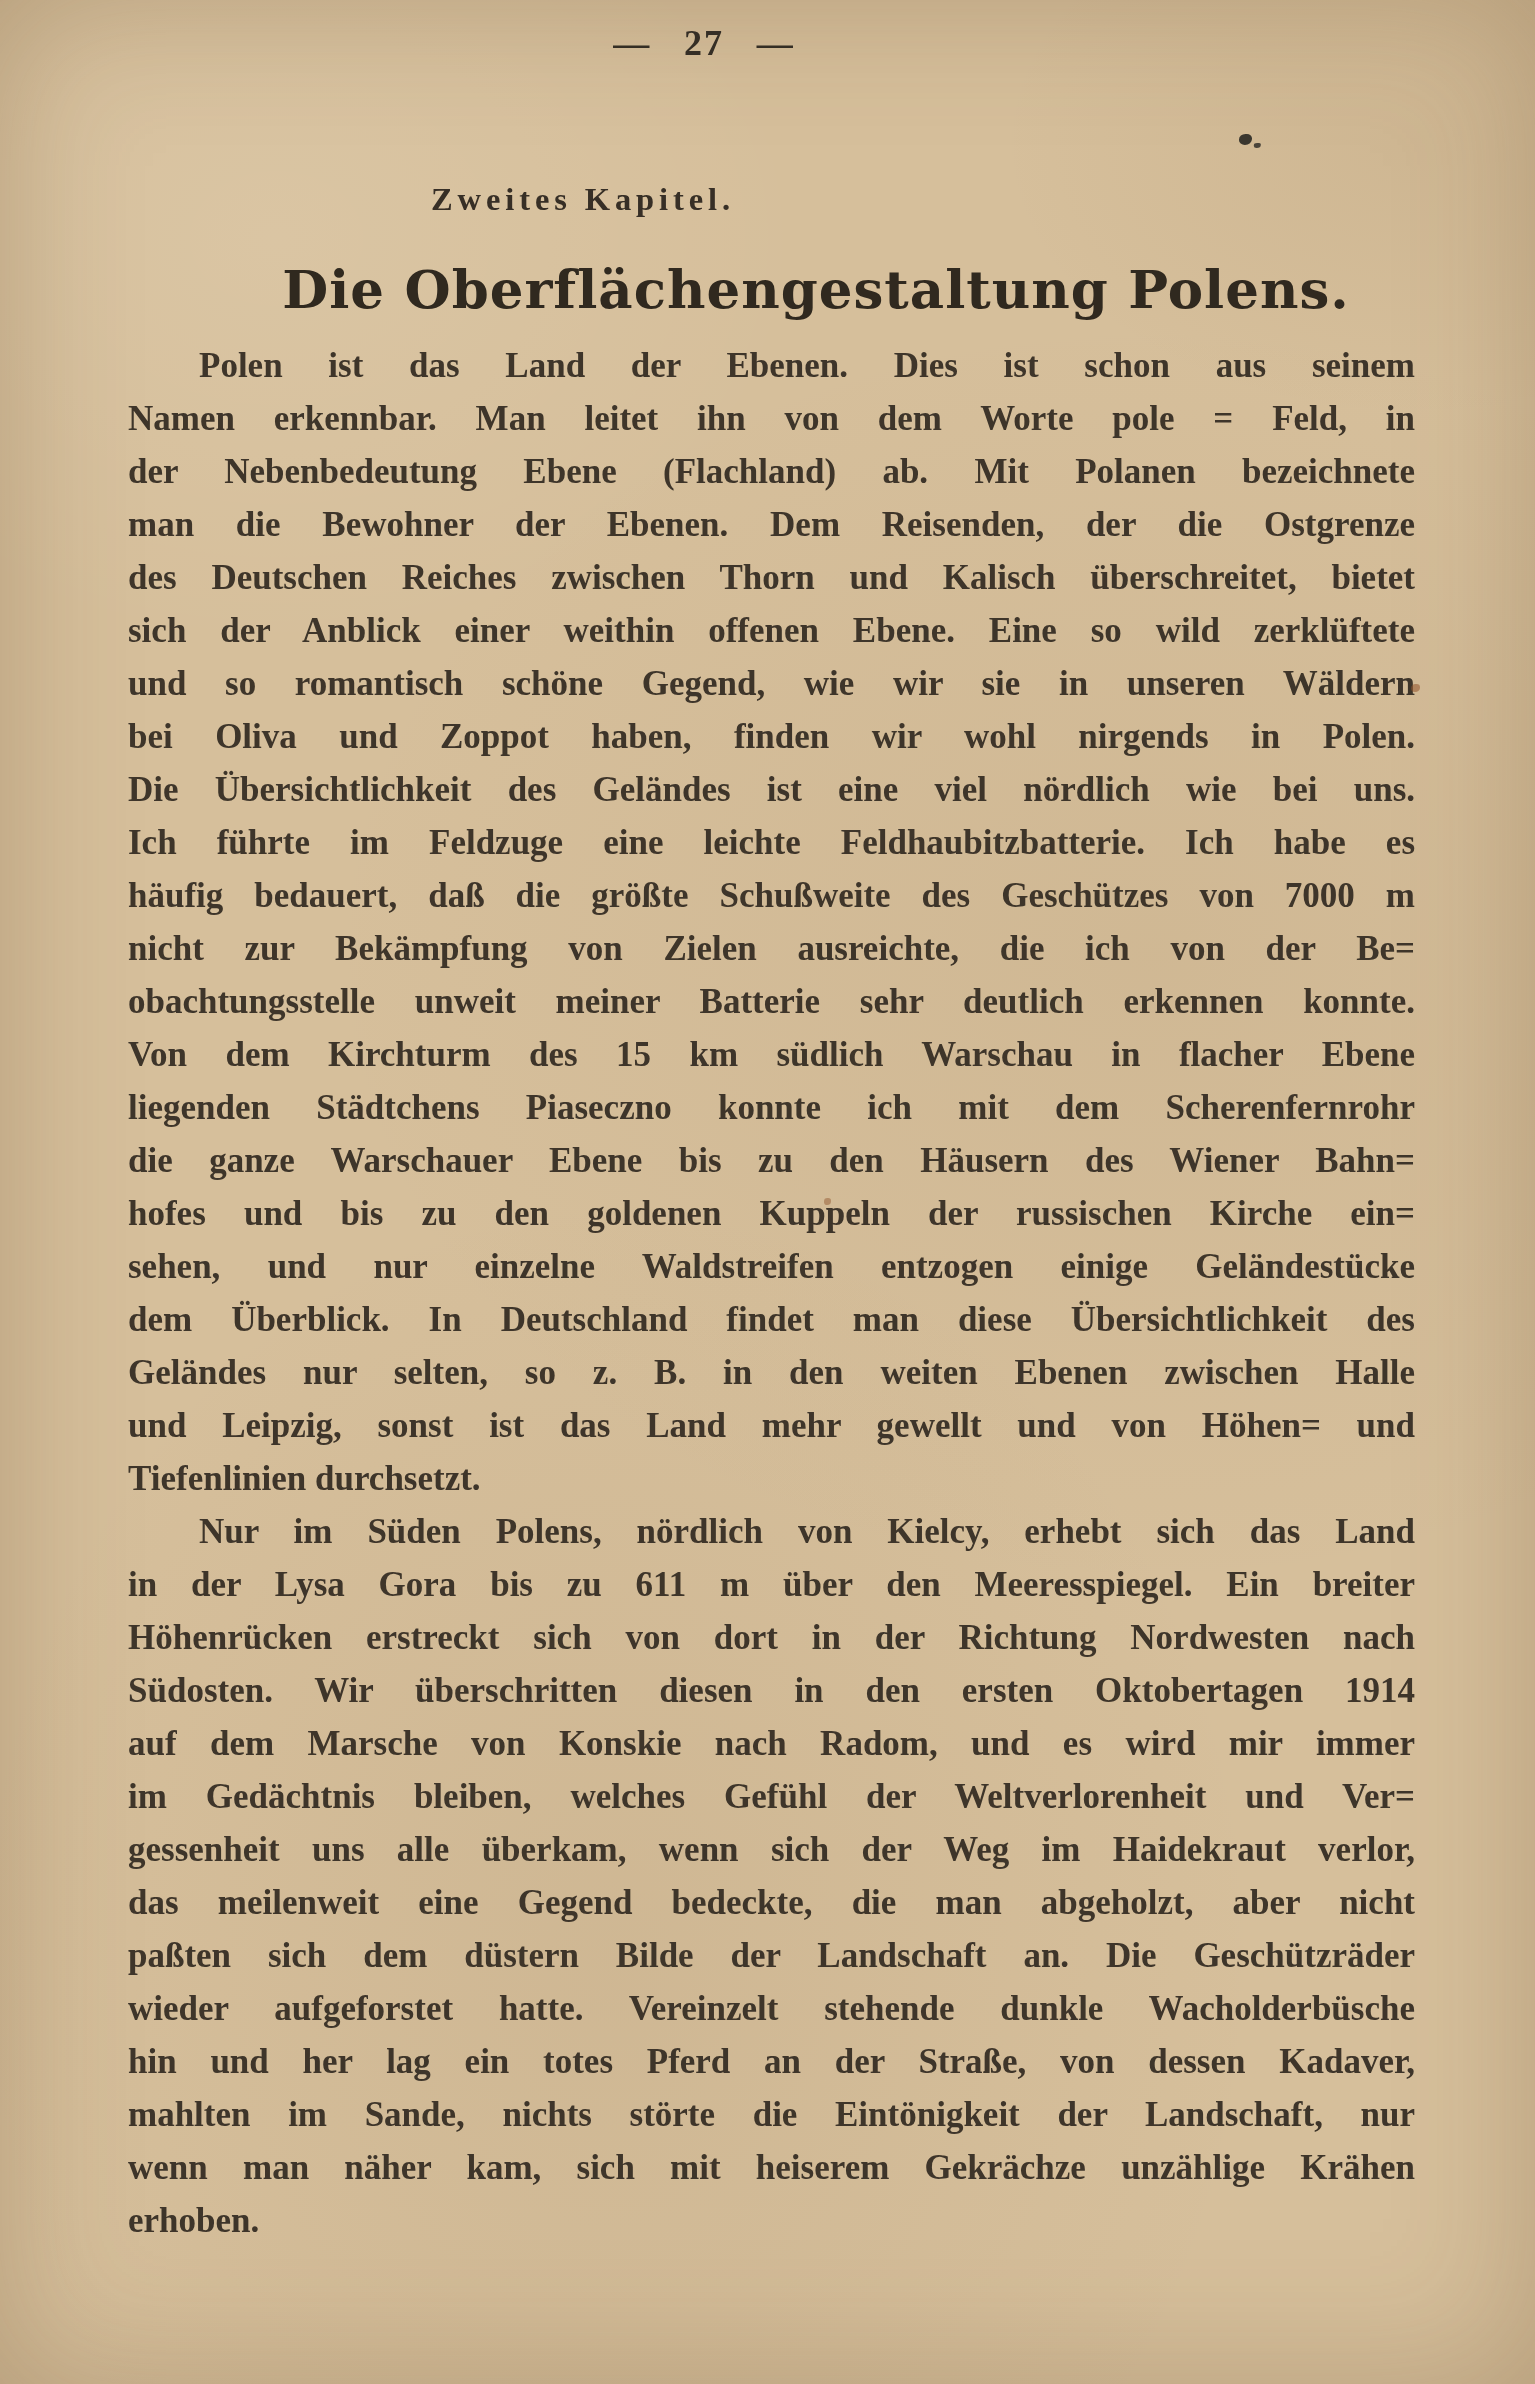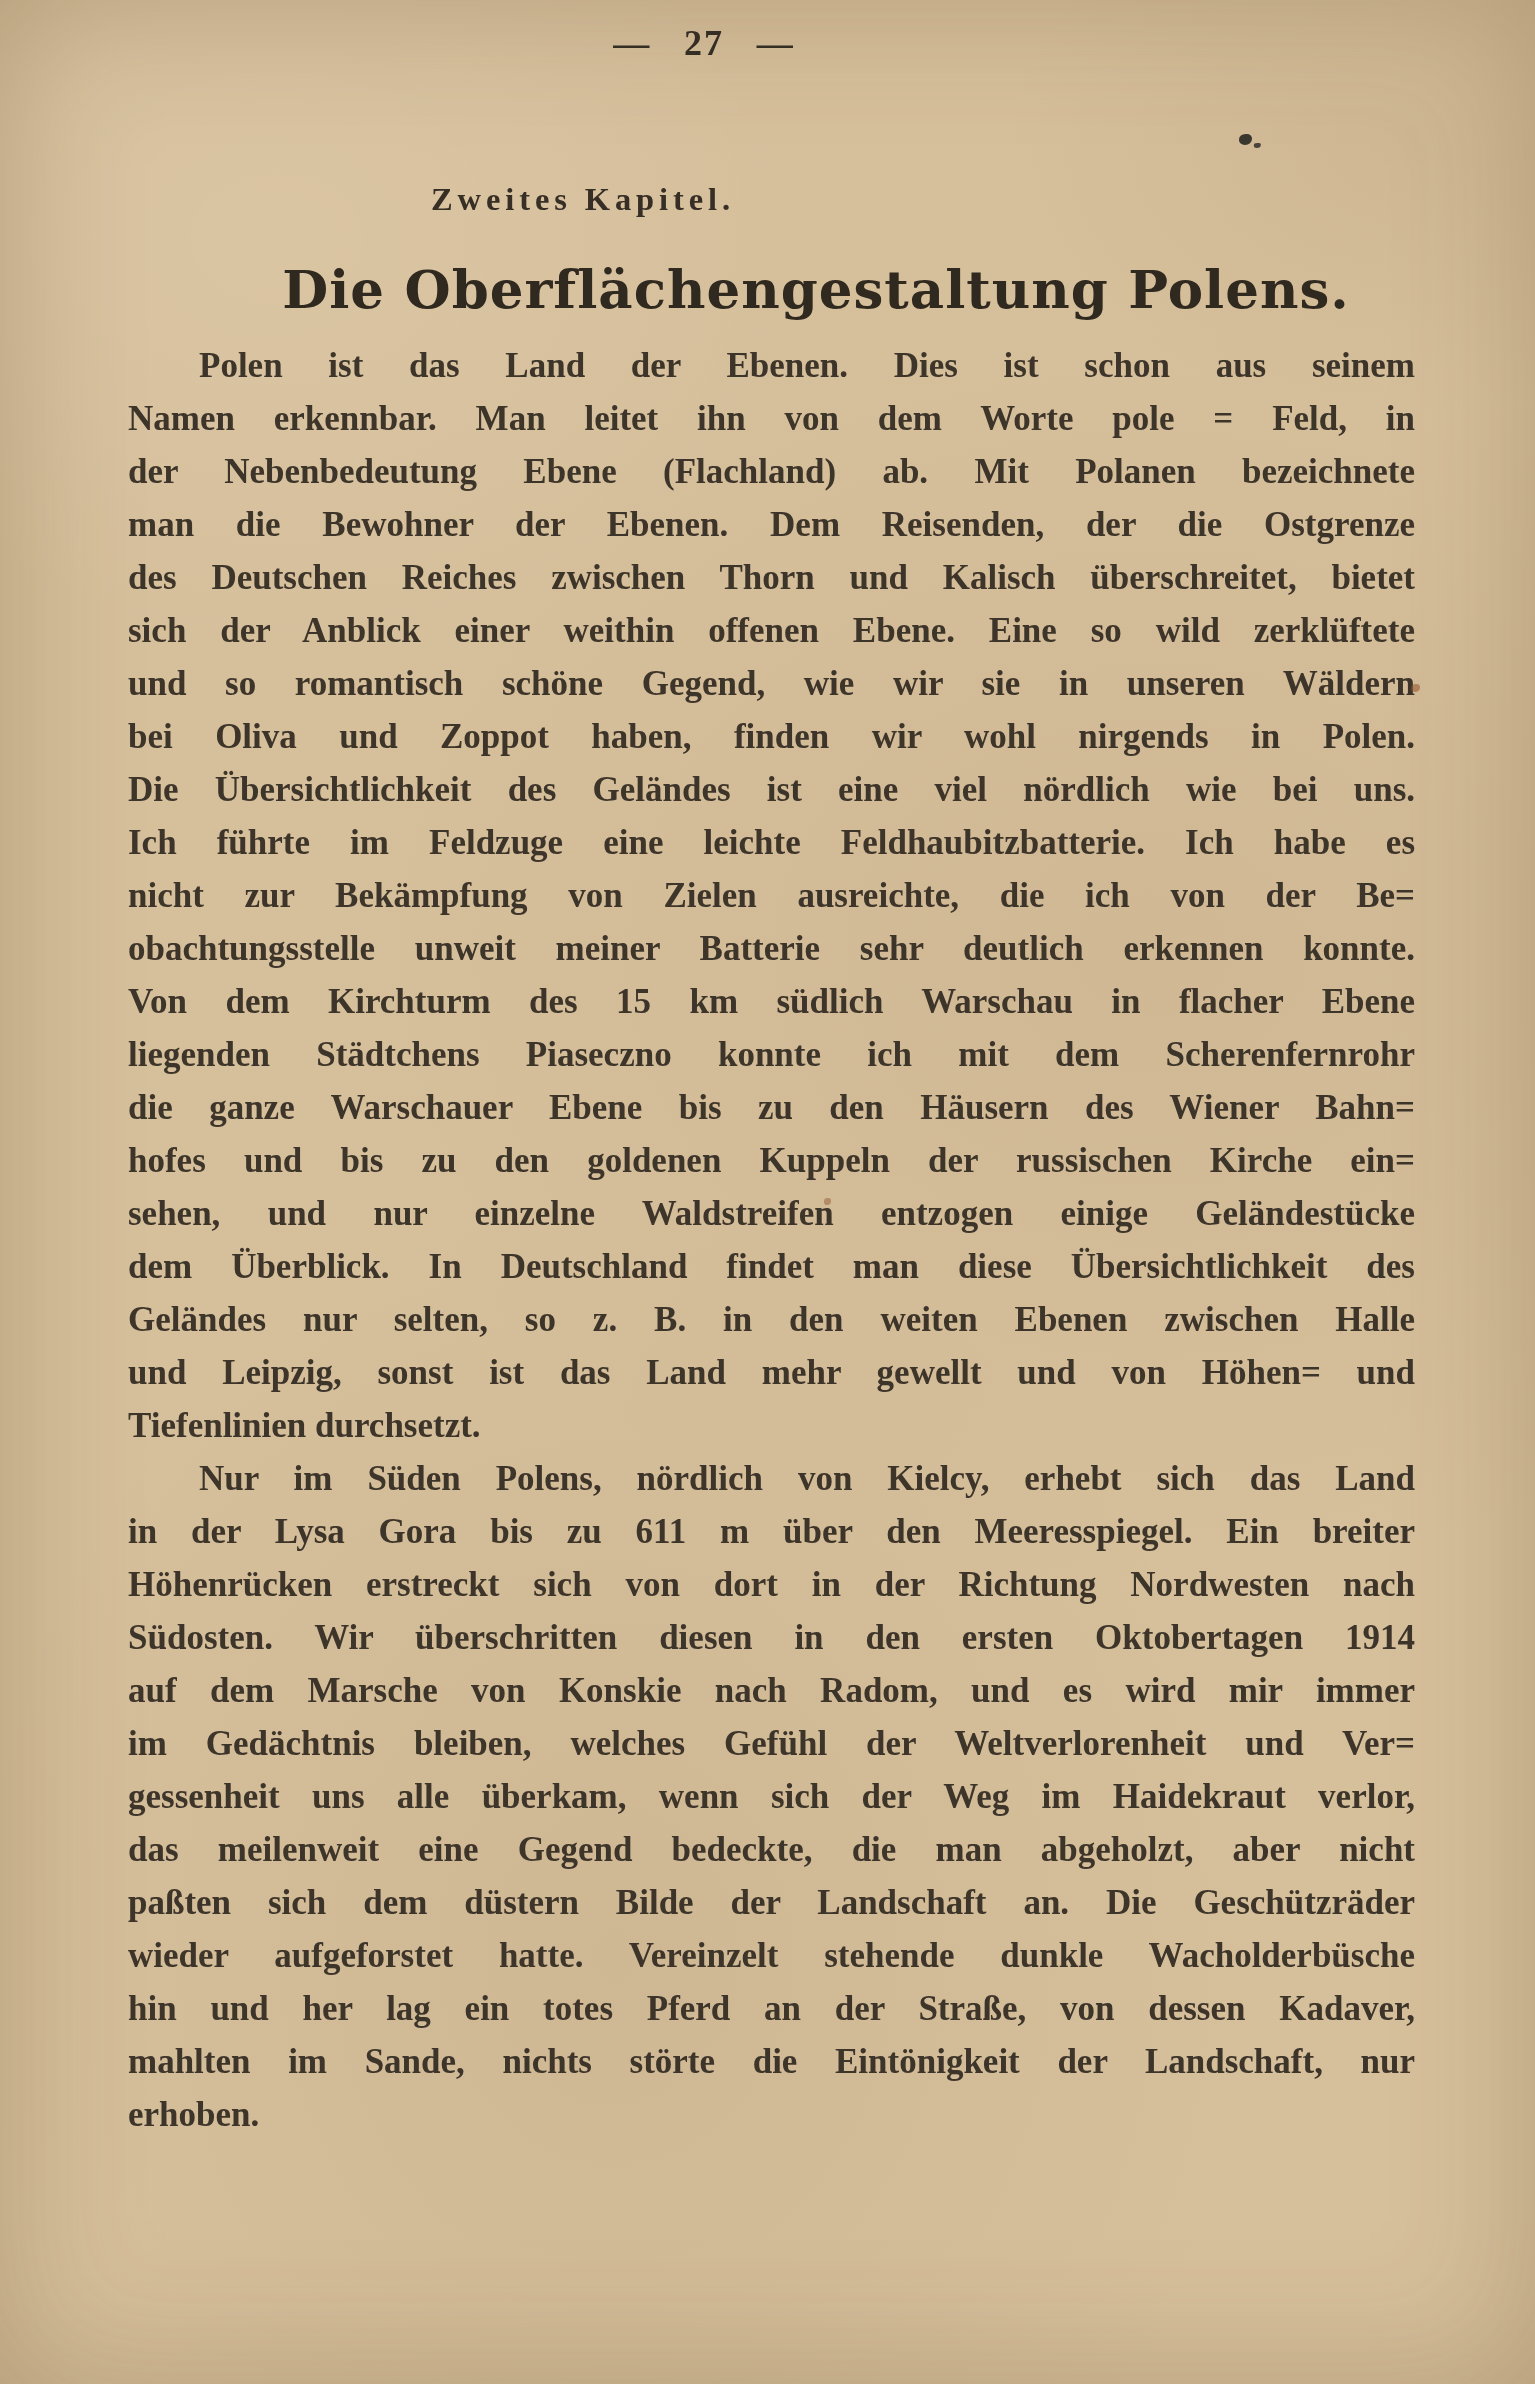--- a/index.html
+++ b/index.html
@@ -112,20 +112,21 @@
       <div class="line indent">Polen ist das Land der Ebenen. Dies ist schon aus seinem</div>
       <div class="line">Namen erkennbar. Man leitet ihn von dem Worte pole = Feld, in</div>
       <div class="line">der Nebenbedeutung Ebene (Flachland) ab. Mit Polanen bezeichnete</div>
       <div class="line">man die Bewohner der Ebenen. Dem Reisenden, der die Ostgrenze</div>
       <div class="line">des Deutschen Reiches zwischen Thorn und Kalisch überschreitet, bietet</div>
       <div class="line">sich der Anblick einer weithin offenen Ebene. Eine so wild zerklüftete</div>
       <div class="line">und so romantisch schöne Gegend, wie wir sie in unseren Wäldern</div>
       <div class="line">bei Oliva und Zoppot haben, finden wir wohl nirgends in Polen.</div>
       <div class="line">Die Übersichtlichkeit des Geländes ist eine viel nördlich wie bei uns.</div>
       <div class="line">Ich führte im Feldzuge eine leichte Feldhaubitzbatterie. Ich habe es</div>
+      <div class="line">häufig bedauert, daß die größte Schußweite des Geschützes von 7000 m</div>
       <div class="line">nicht zur Bekämpfung von Zielen ausreichte, die ich von der Be=</div>
       <div class="line">obachtungsstelle unweit meiner Batterie sehr deutlich erkennen konnte.</div>
       <div class="line">Von dem Kirchturm des 15 km südlich Warschau in flacher Ebene</div>
       <div class="line">liegenden Städtchens Piaseczno konnte ich mit dem Scherenfernrohr</div>
       <div class="line">die ganze Warschauer Ebene bis zu den Häusern des Wiener Bahn=</div>
       <div class="line">hofes und bis zu den goldenen Kuppeln der russischen Kirche ein=</div>
       <div class="line">sehen, und nur einzelne Waldstreifen entzogen einige Geländestücke</div>
       <div class="line">dem Überblick. In Deutschland findet man diese Übersichtlichkeit des</div>
       <div class="line">Geländes nur selten, so z. B. in den weiten Ebenen zwischen Halle</div>
       <div class="line">und Leipzig, sonst ist das Land mehr gewellt und von Höhen= und</div>
@@ -135,19 +136,20 @@
       <div class="line">Höhenrücken erstreckt sich von dort in der Richtung Nordwesten nach</div>
       <div class="line">Südosten. Wir überschritten diesen in den ersten Oktobertagen 1914</div>
       <div class="line">auf dem Marsche von Konskie nach Radom, und es wird mir immer</div>
       <div class="line">im Gedächtnis bleiben, welches Gefühl der Weltverlorenheit und Ver=</div>
       <div class="line">gessenheit uns alle überkam, wenn sich der Weg im Haidekraut verlor,</div>
       <div class="line">das meilenweit eine Gegend bedeckte, die man abgeholzt, aber nicht</div>
       <div class="line">paßten sich dem düstern Bilde der Landschaft an. Die Geschützräder</div>
       <div class="line">wieder aufgeforstet hatte. Vereinzelt stehende dunkle Wacholderbüsche</div>
       <div class="line">hin und her lag ein totes Pferd an der Straße, von dessen Kadaver,</div>
       <div class="line">mahlten im Sande, nichts störte die Eintönigkeit der Landschaft, nur</div>
+      <div class="line">wenn man näher kam, sich mit heiserem Gekrächze unzählige Krähen</div>
       <div class="line last">erhoben.</div>
     </div>
   <div class="speck speck-1"></div>
   <div class="speck speck-2"></div>
   <div class="speck speck-3"></div>
 </main>
 
 
 </body></html>

